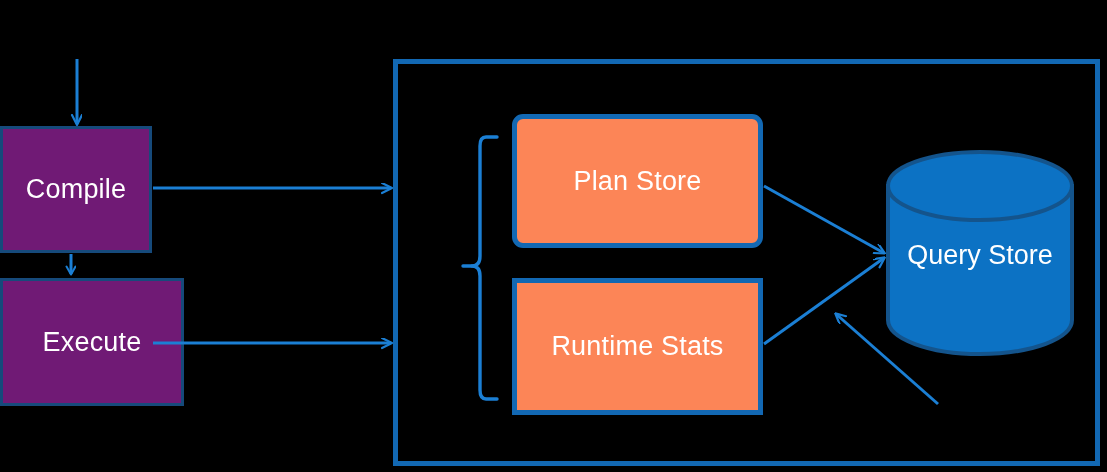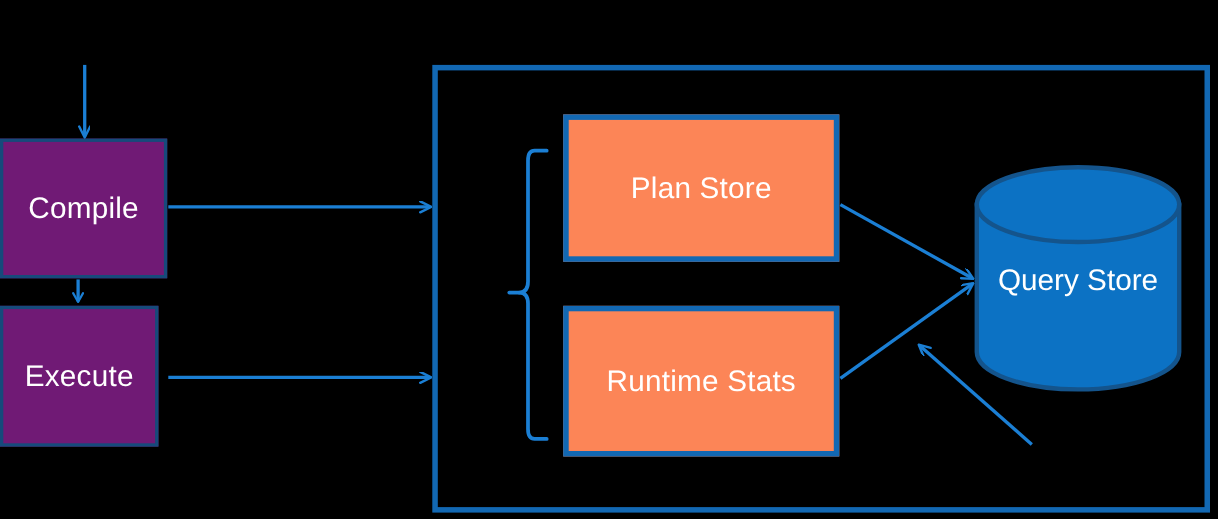--- a/index.html
+++ b/index.html
@@ -66,25 +66,25 @@
 <body>
 
 <div id="canvas">
 
   <div class="container-box" style="left:393px; top:59px; width:707px; height:407px;"></div>
 
   <div class="node-box blue-box" style="left:0px; top:126px; width:152px; height:127px;">
     <span>Compile</span>
   </div>
 
-  <div class="node-box blue-box" style="left:0px; top:278px; width:144px; height:128px;">
+  <div class="node-box blue-box" style="left:0px; top:278px; width:184px; height:128px;">
     <span>Execute</span>
   </div>
 
-  <div class="node-box orange-box" style="left:512px; top:104px; width:251px; height:134px;">
+  <div class="node-box orange-box" style="left:512px; top:114px; width:251px; height:134px;border-radius:11px;">
     <span>Plan Store</span>
   </div>
 
   <div class="node-box orange-box" style="left:512px; top:278px; width:251px; height:137px;">
     <span>Runtime Stats</span>
   </div>
 
   <svg class="overlay" viewBox="0 0 1107 472">
     <defs>
       <marker id="arrowOpen" markerWidth="12" markerHeight="12" refX="10" refY="5" orient="auto" markerUnits="userSpaceOnUse">

